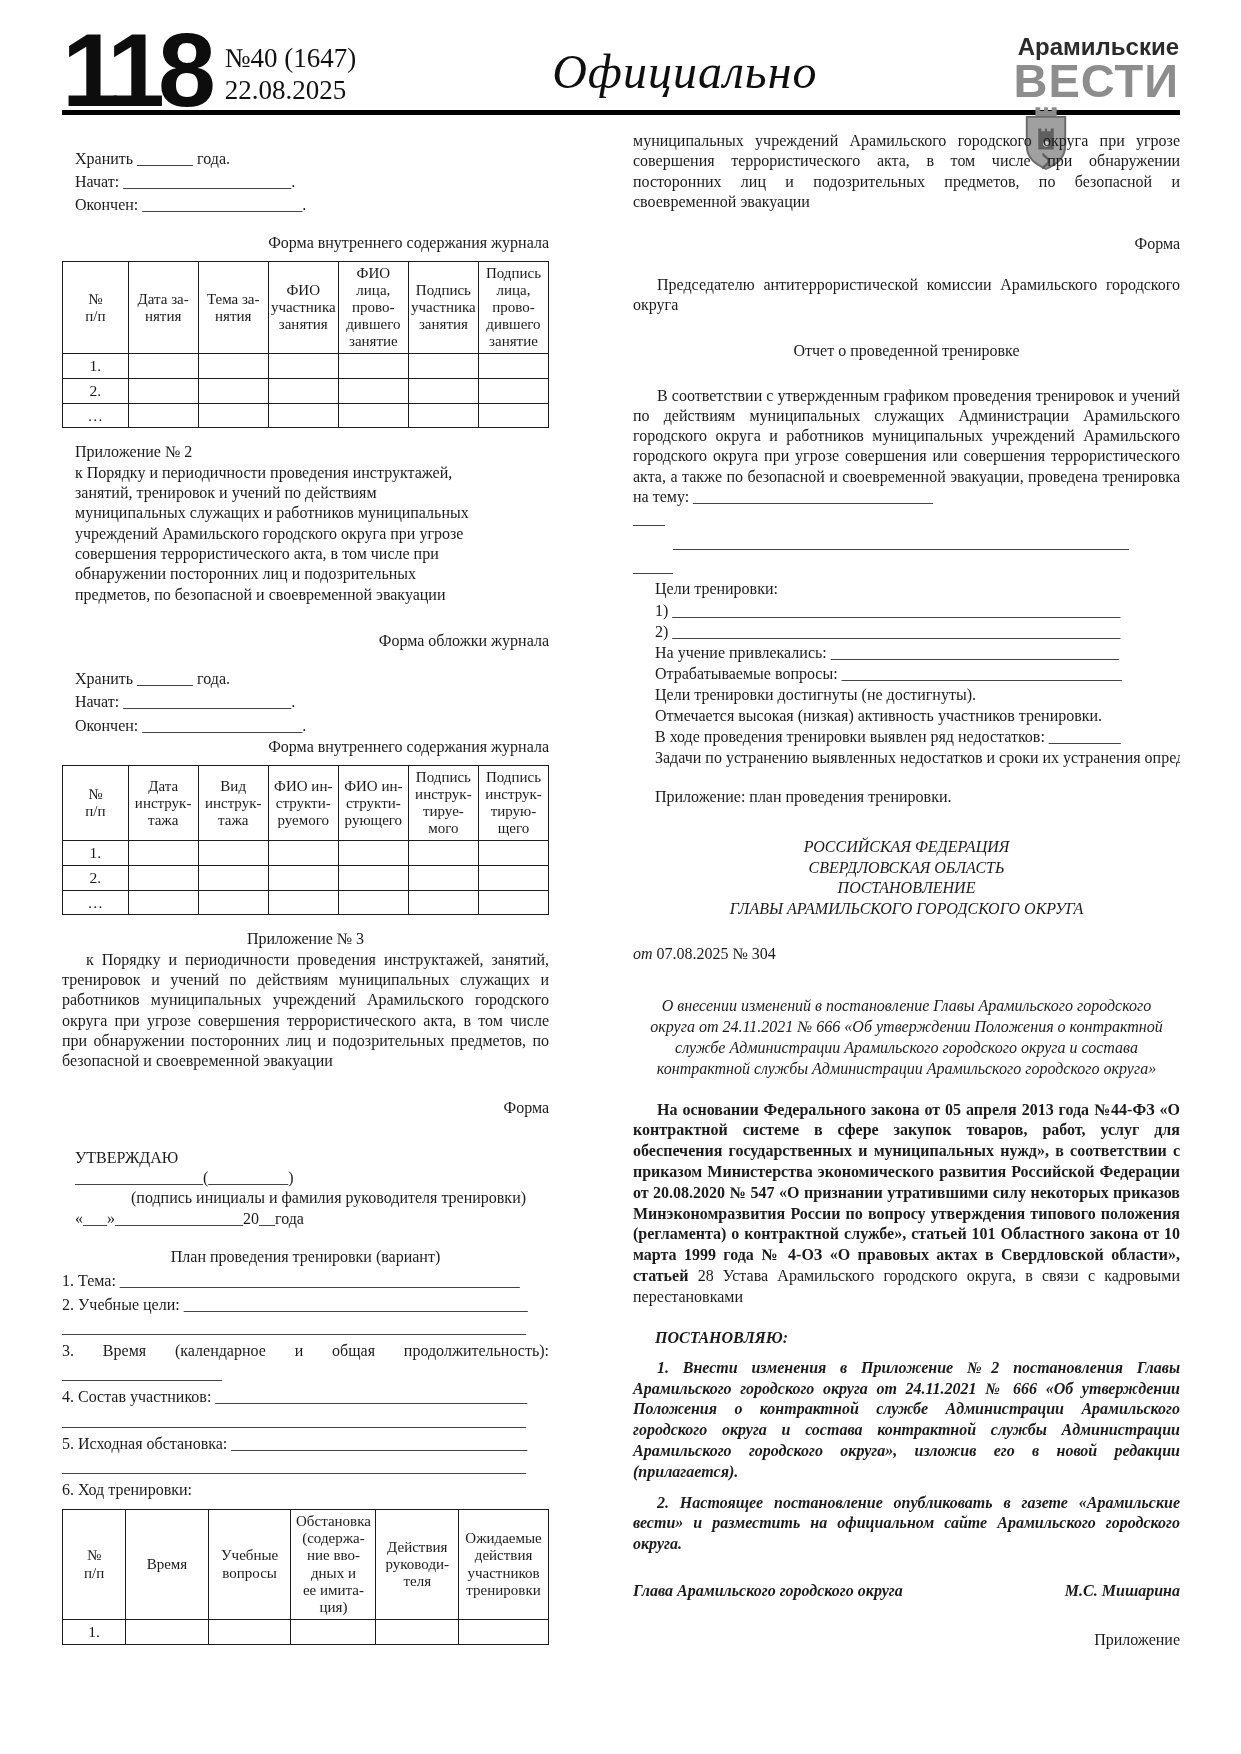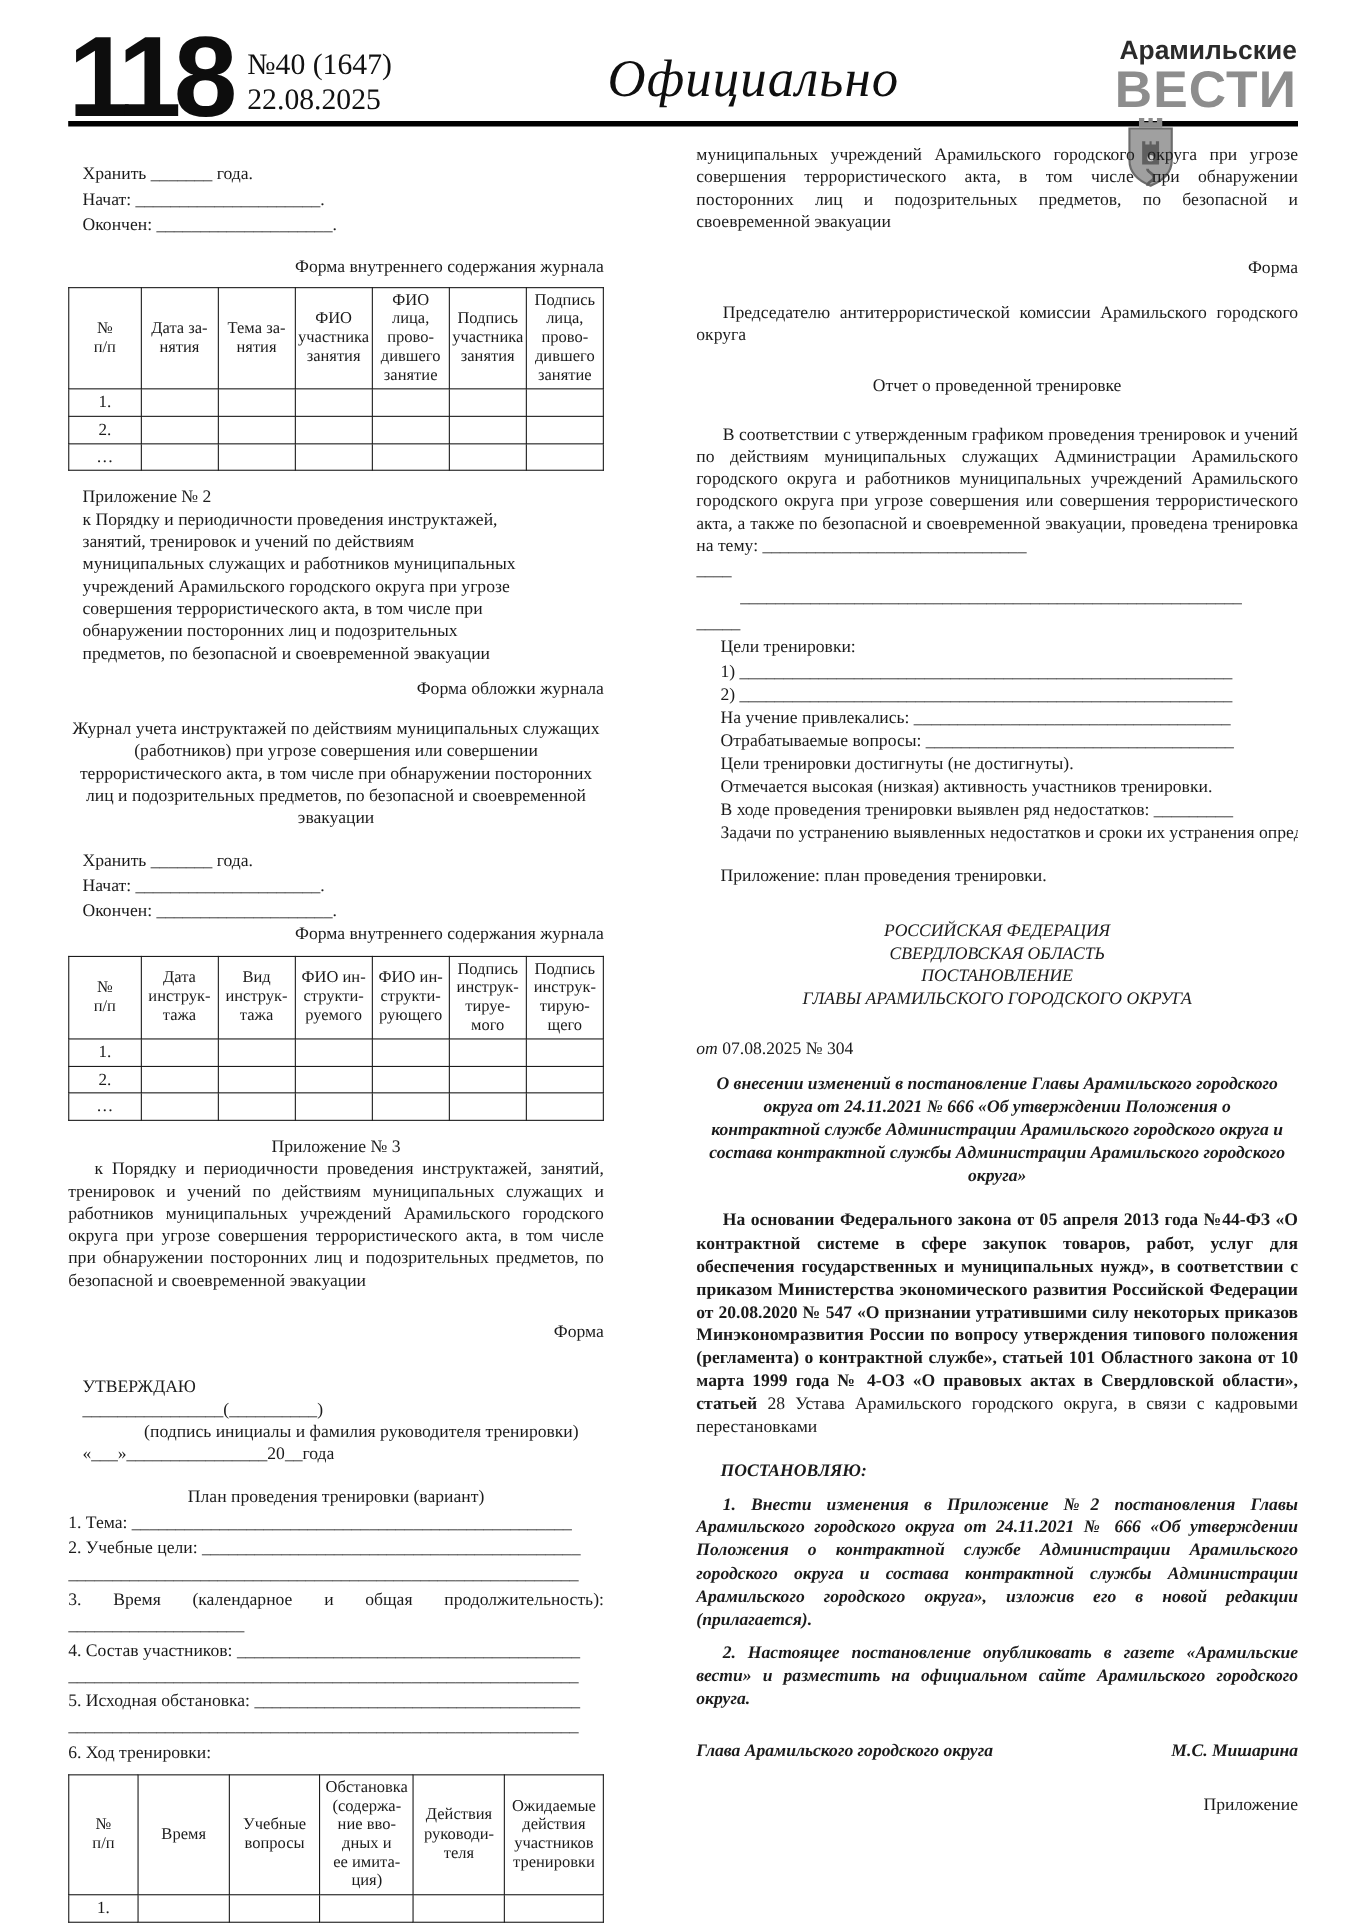--- a/index.html
+++ b/index.html
@@ -54,21 +54,21 @@
     font-size: 15px; line-height: 1.14; padding: 3px 2px;
     white-space: pre-line; overflow: hidden;
   }
   td { height: 21px; font-size: 15.5px; }
   .t1 th:first-child, .t2 th:first-child { width: 13.5%; }
   .t3 th:nth-child(1) { width: 13%; }
   .t3 th:nth-child(4) { width: 17.5%; }
   .t3 th:nth-child(6) { width: 18.5%; }
 
   .appendix2 { margin: 14px 0 0 13px; width: 402px; }
-  .cover-cap { margin-top: 12px; }
+  .cover-cap { margin-top: 26px; }
   .journal-title { margin-top: 16px; text-align: center; padding: 0 2px; }
 
   .appendix3 { margin-top: 14px; }
   .forma-left { margin-top: 26px; }
 
   .approve { margin: 30px 0 0 13px; }
   .approve .sig-note { margin-left: 56px; }
 
   .plan-title { margin-top: 18px; text-align: center; }
   .plan { margin-top: 2px; }
@@ -95,21 +95,21 @@
   .leader-row1 .b2 { margin-left: 46px; }
   .leader-row2 { display: flex; }
   .leader-row2 .s1 { margin-left: 238px; }
   .leader-row2 .s2 { margin-left: auto; }
   .leader-date { margin-top: 4px; text-indent: 22px; }
 
   .decree-head { margin-top: 30px; text-align: center; font-style: italic; }
   .decree-head div { line-height: 1.3; }
   .decree-date { margin-top: 24px; }
   .decree-date .ot { font-style: italic; }
-  .decree-title { margin-top: 12px; text-align: center; font-weight: bold; font-style: italic; line-height: 1.3; padding: 0 10px; }
+  .decree-title { margin-top: 32px; text-align: center; font-weight: normal; font-style: italic; line-height: 1.3; padding: 0 10px; }
   .preamble { margin-top: 20px; text-align: justify; text-indent: 24px; line-height: 1.3; }
   .bi { font-weight: bold; }
   .resolve-head { margin-top: 20px; font-weight: bold; font-style: italic; text-indent: 22px; }
   .resolve-item { margin-top: 10px; text-align: justify; text-indent: 24px; font-weight: bold; font-style: italic; line-height: 1.3; }
   .signature { margin-top: 26px; display: flex; justify-content: space-between; font-weight: bold; font-style: italic; font-family: Liberation Serif, serif; }
   .appendix-ref { margin-top: 28px; text-align: right; }
   .appendix-ref div { line-height: 1.35; }
 </style>
 </head>
 <body>
@@ -211,21 +211,20 @@
           </tbody>
         </table>
 
       <div class="appendix2">
         <div>Приложение № 2</div>
         <div>к Порядку и периодичности проведения инструктажей, занятий, тренировок и учений по действиям муниципальных служащих и работников муниципальных учреждений Арамильского городского округа при угрозе совершения террористического акта, в том числе при обнаружении посторонних лиц и подозрительных предметов, по безопасной и своевременной эвакуации</div>
       </div>
 
       <div class="right-cap cover-cap">Форма обложки журнала</div>
 
-      <div class="journal-title">Журнал учета инструктажей по действиям муниципальных служащих (работников) при угрозе совершения или совершении террористического акта, в том числе при обнаружении посторонних лиц и подозрительных предметов, по безопасной и своевременной эвакуации</div>
 
       <div class="keep-block nowrap-lines">
           <div>Хранить _______ года.</div>
           <div>Начат: _____________________.</div>
           <div>Окончен: ____________________.</div>
         </div>
 
       <div class="right-cap">Форма внутреннего содержания журнала</div>
 
       <table class="t2">

